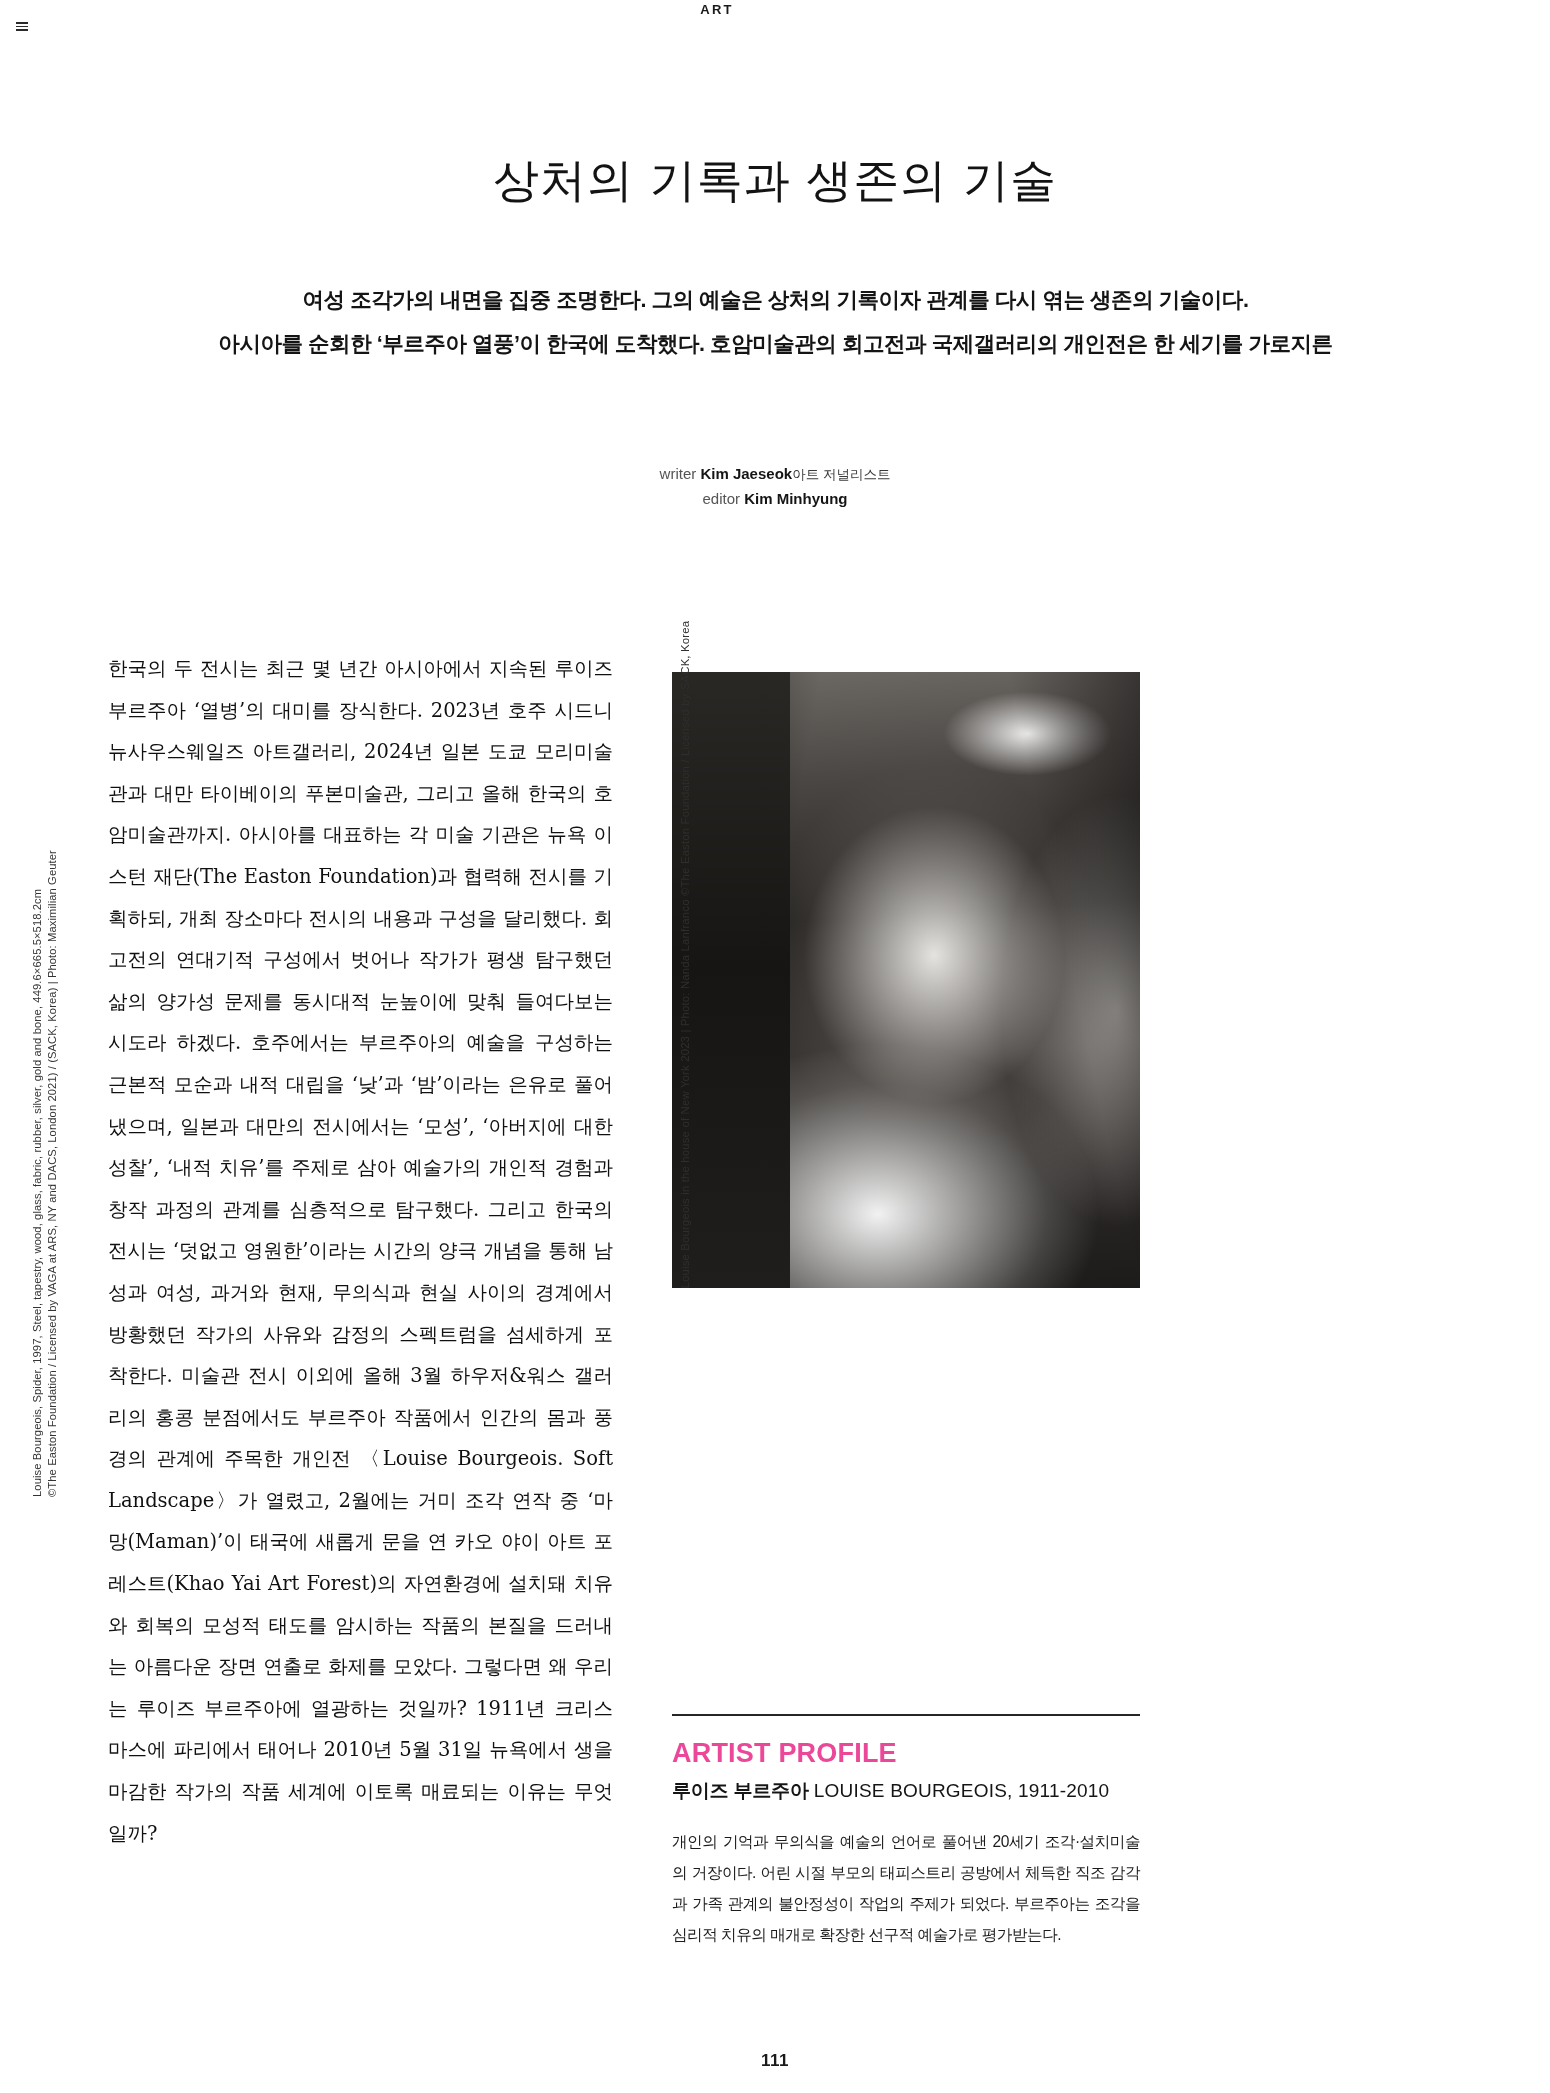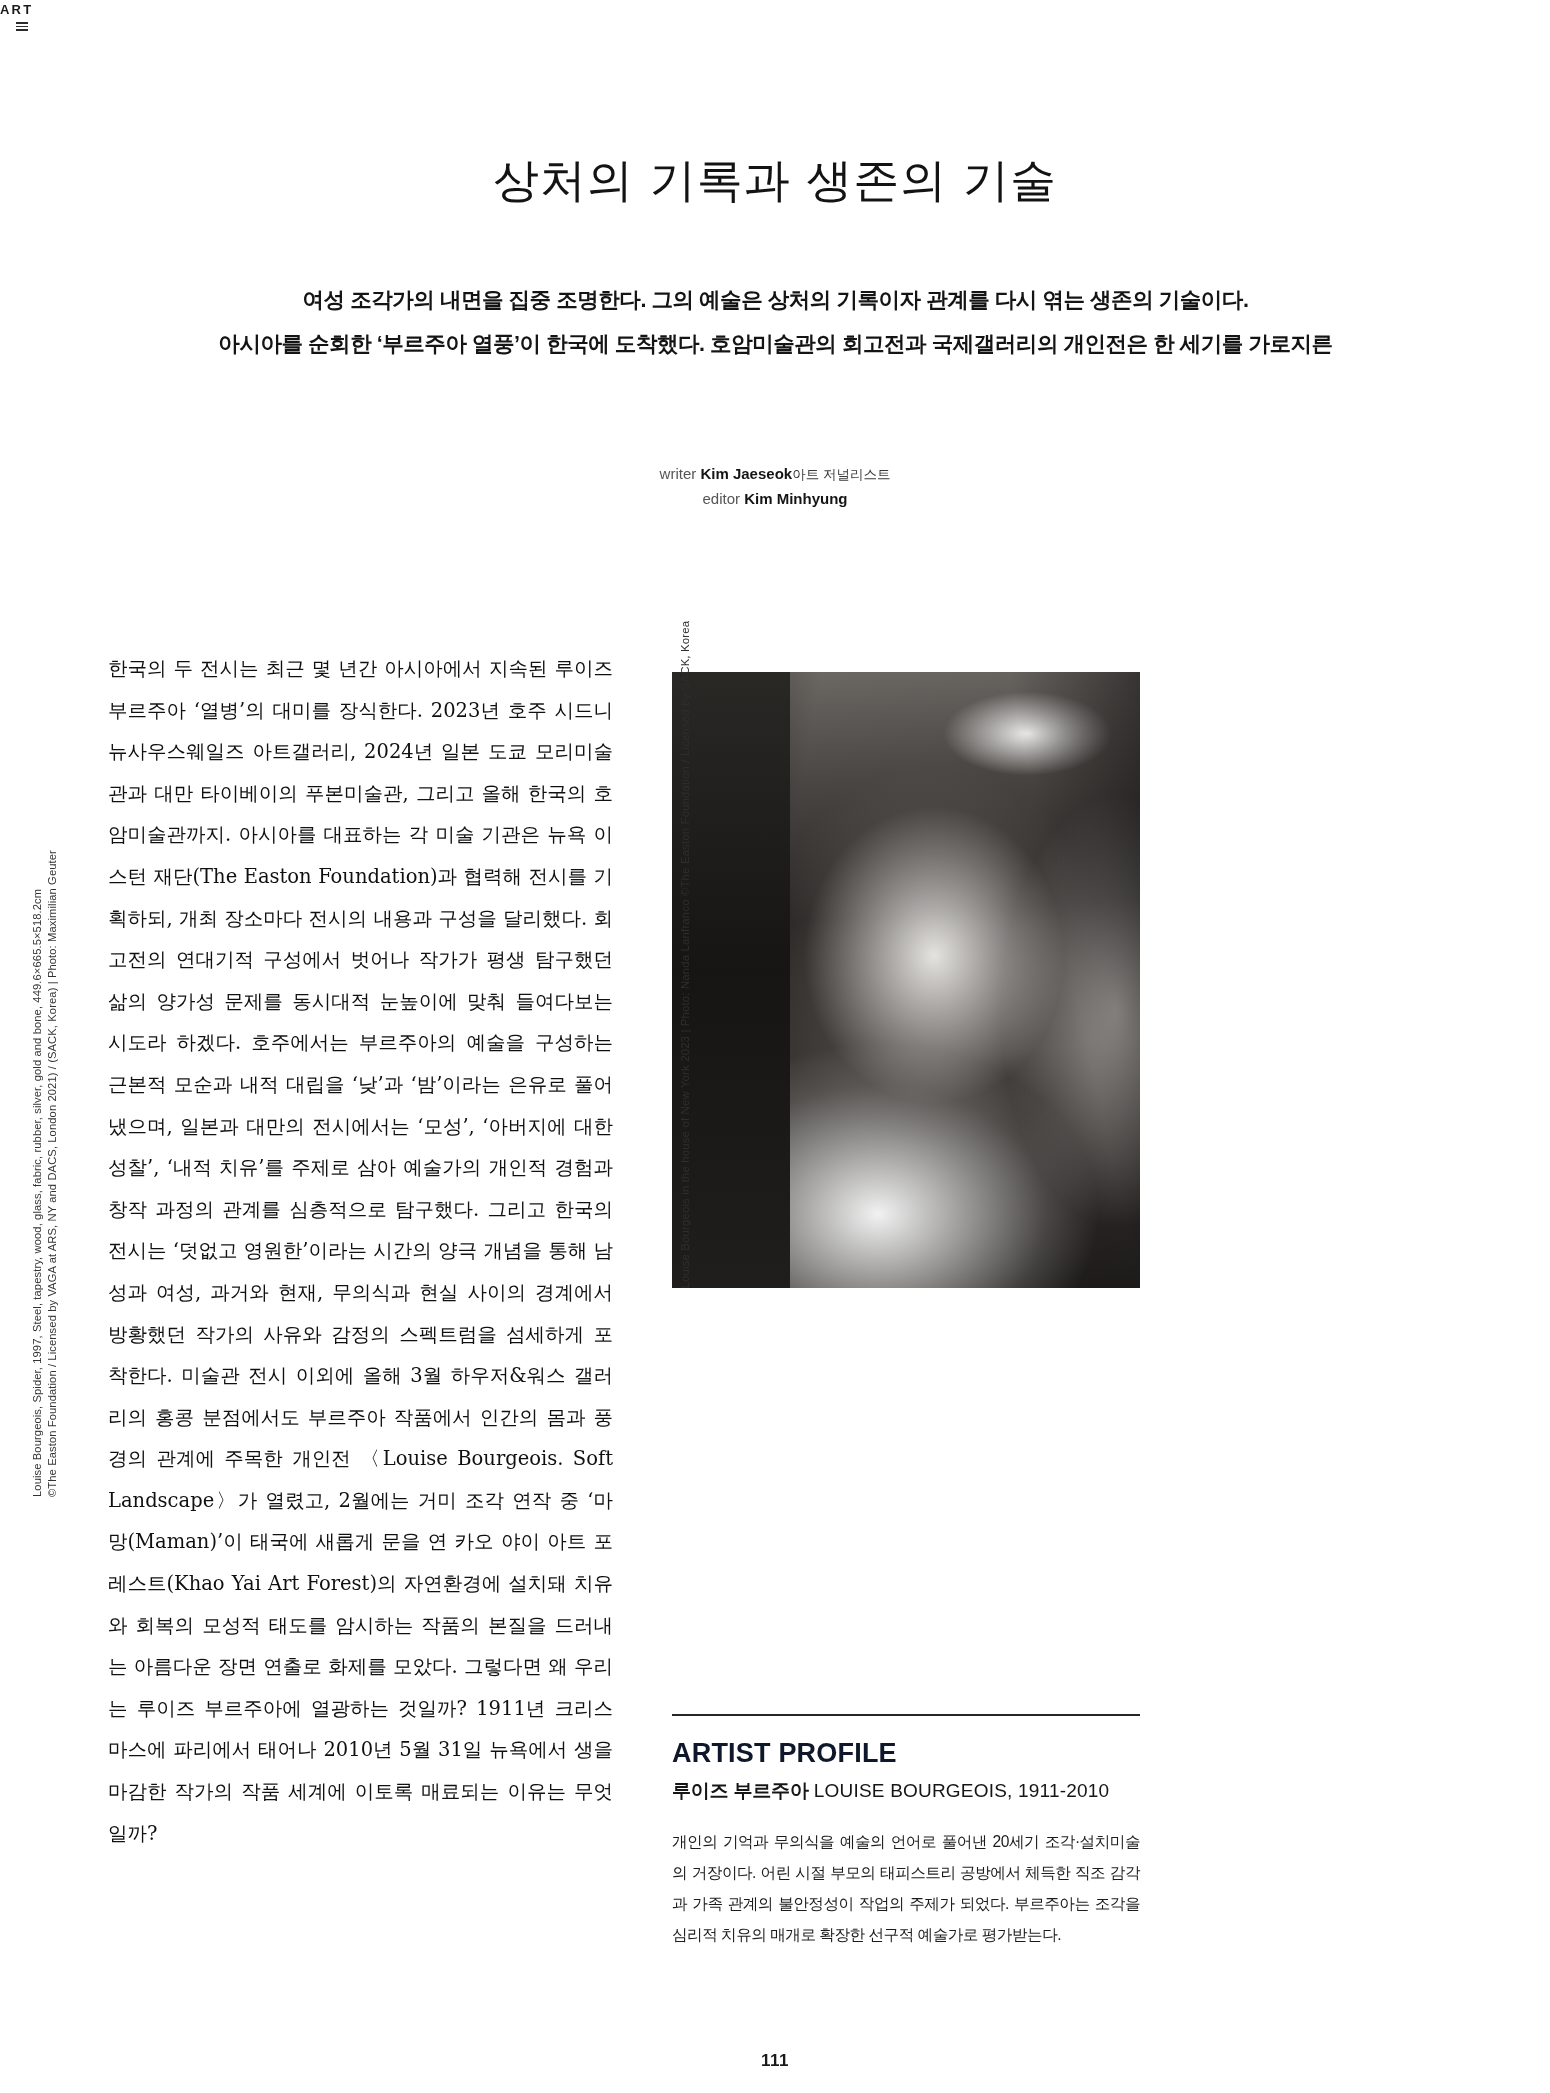--- a/index.html
+++ b/index.html
@@ -24,21 +24,21 @@
     top: 0px;
     left: 0;
     width: 1550px;
     height: 40px;
   }
   .runhead-label {
     position: absolute;
     top: 2px;
     left: 0;
     width: 1434px;
-    text-align: left;
+    text-align: center;
     font-size: 13px;
     font-weight: 700;
     letter-spacing: 2.2px;
     color: #1a1a1a;
   }
   .hamburger {
     position: absolute;
     top: 22px;
     left: 16px;
     width: 12px;
@@ -192,21 +192,21 @@
   .profile-rule {
     width: 468px;
     height: 2px;
     background: #262626;
     margin-bottom: 22px;
   }
   .profile-title {
     font-size: 27px;
     font-weight: 700;
     letter-spacing: 0.2px;
-    color: #0f172a;
+    color: #ec4899;
     margin-bottom: 9px;
   }
   .profile-sub {
     font-size: 19px;
     font-weight: 700;
     letter-spacing: -0.2px;
     color: #151515;
     margin-bottom: 22px;
   }
   .profile-sub .en { font-weight: 400; letter-spacing: 0.2px; }

